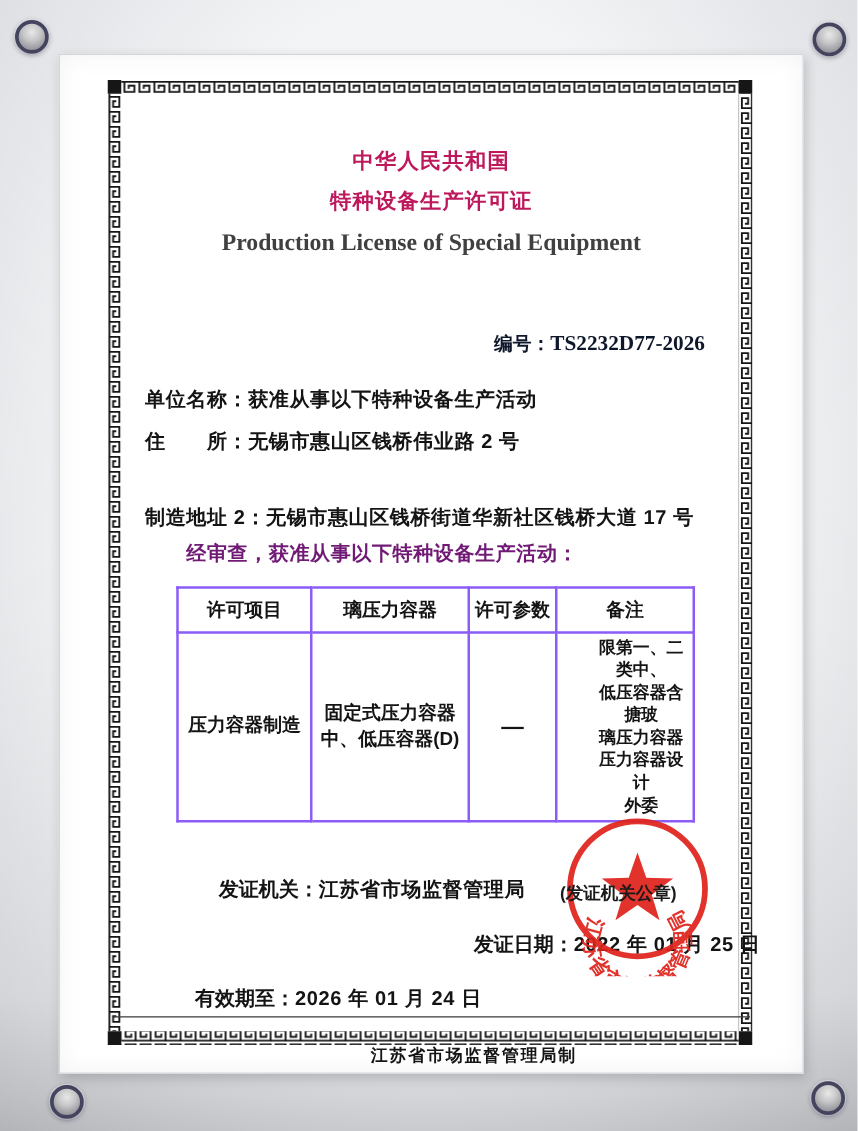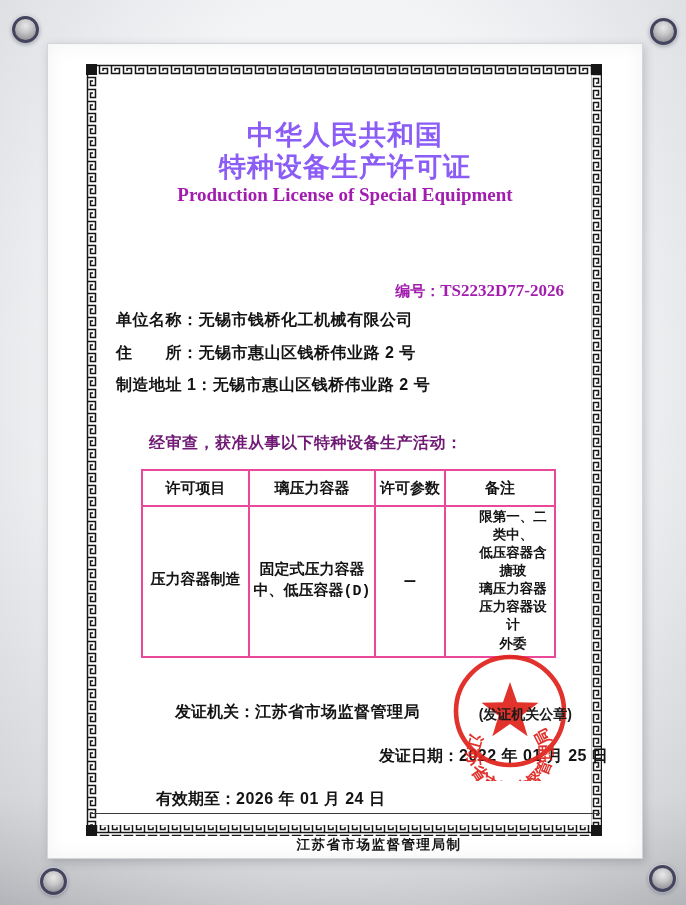--- a/index.html
+++ b/index.html
@@ -14,37 +14,37 @@
     background:radial-gradient(circle at 50% 32%,#e8e8e8 0%,#c6c6c8 40%,#9a9aa0 75%,#85858c 100%);
     border:3px solid #44445e;box-shadow:0 1px 4px rgba(30,30,60,.45),0 0 0 1px rgba(255,255,255,.5);}
   .page{
     position:absolute;left:47px;top:43px;width:596px;height:816px;background:#ffffff;
     border:1px solid #d4d5d8;box-sizing:border-box;
     box-shadow:2px 3px 9px rgba(40,40,50,.22), inset 0 0 18px rgba(150,150,155,.12);
   }
   .meander{position:absolute;left:38px;top:20px;}
   .abs{position:absolute;}
   .center{left:0;width:100%;text-align:center;}
-  .title-cn{font-size:27px;font-weight:900;color:#8b5cf6;letter-spacing:1px;}
-  .title-en{font-family:"Liberation Serif","DejaVu Serif",serif;font-size:19px;font-weight:bold;color:#a21caf;}
-  .license-no{font-size:15px;font-weight:bold;color:#a21caf;margin-top:16px;}
+  .title-cn{font-size:17px;font-weight:900;color:#be185d;letter-spacing:1px;}
+  .title-en{font-family:"Liberation Serif","DejaVu Serif",serif;font-size:19px;font-weight:bold;color:#404040;}
+  .license-no{font-size:15px;font-weight:bold;color:#0f172a;}
   .license-no .num{font-family:"Liberation Serif","DejaVu Serif",serif;font-size:17px;}
   .frow{font-size:16px;font-weight:700;color:#141414;white-space:nowrap;letter-spacing:.5px;}
   .statement{font-size:16px;font-weight:700;color:#701a75;letter-spacing:.5px;}
   table.lic{border-collapse:collapse;table-layout:fixed;background:#fff;}
   table.lic th,table.lic td{
-    border:2px solid #ec4899;text-align:center;vertical-align:middle;
-    color:#141414;padding:2px 3px;box-sizing:border-box;font-family:Liberation Mono, monospace;}
+    border:2px solid #8b5cf6;text-align:center;vertical-align:middle;
+    color:#141414;padding:2px 3px;box-sizing:border-box;}
   table.lic th{font-size:15px;font-weight:700;height:36px;}
   table.lic td{font-size:15px;font-weight:700;height:100px;white-space:pre-line;line-height:1.45;}
   table.lic td.remark{font-size:13.5px;line-height:1.34;padding-left:29px;}
   table.lic td.param{font-size:18px;}
   .brow{font-size:16px;font-weight:700;color:#141414;white-space:nowrap;}
   .brow .val{letter-spacing:.5px;}
-  .seal-note{font-size:14px;font-weight:700;color:#1a1a1a;z-index:5;text-align:right;white-space:nowrap;}
+  .seal-note{font-size:14px;font-weight:700;color:#1a1a1a;z-index:5;text-align:left;white-space:nowrap;}
   .seal-svg{z-index:4;opacity:.93;}
   .footer-note{font-size:13.5px;font-weight:700;color:#141414;letter-spacing:1.5px;margin-left:34px;}
   .thin-rule{position:absolute;left:42px;top:769px;width:510px;border-top:1.5px solid #3a3a3a;height:0;}
 </style>
 </head>
 <body>
 
 <div class="vignette"></div>
 
 <div class="screw" style="left:12px;top:16px;"></div>
@@ -81,27 +81,27 @@
 
   <div class="abs center title-cn" style="top:73px;">中华人民共和国</div>
   <div class="abs center title-cn" style="top:105px;">特种设备生产许可证</div>
   <div class="abs center title-en" style="top:140px;">Production License of Special Equipment</div>
 
   <div class="abs license-no" style="top:221px;right:78px;">
     <span>编号：</span><span class="num">TS2232D77-2026</span>
   </div>
 
   <div class="abs frow" style="left:68px;top:266px;">
-    <span>单位名称：</span><span>无锡市钱桥化工机械有限公司</span>
+    <span>单位名称：</span><span>获准从事以下特种设备生产活动</span>
   </div>
   <div class="abs frow" style="left:68px;top:299px;">
     <span>住　　所：</span><span>无锡市惠山区钱桥伟业路 2 号</span>
   </div>
-  <div class="abs frow" style="left:68px;top:331px;">
-    <span>制造地址 1：</span><span>无锡市惠山区钱桥伟业路 2 号</span>
+  <div class="abs frow" style="left:68px;top:360px;">
+    <span>制造地址 2：</span><span>无锡市惠山区钱桥街道华新社区钱桥大道 17 号</span>
   </div>
   <div class="abs statement" style="left:101px;top:389px;">经审查，获准从事以下特种设备生产活动：</div>
 
   <table class="lic abs" style="left:93px;top:425px;width:413px;">
     <colgroup>
       <col style="width:107px">
         <col style="width:126px">
         <col style="width:70px">
         <col style="width:110px">
     </colgroup>

